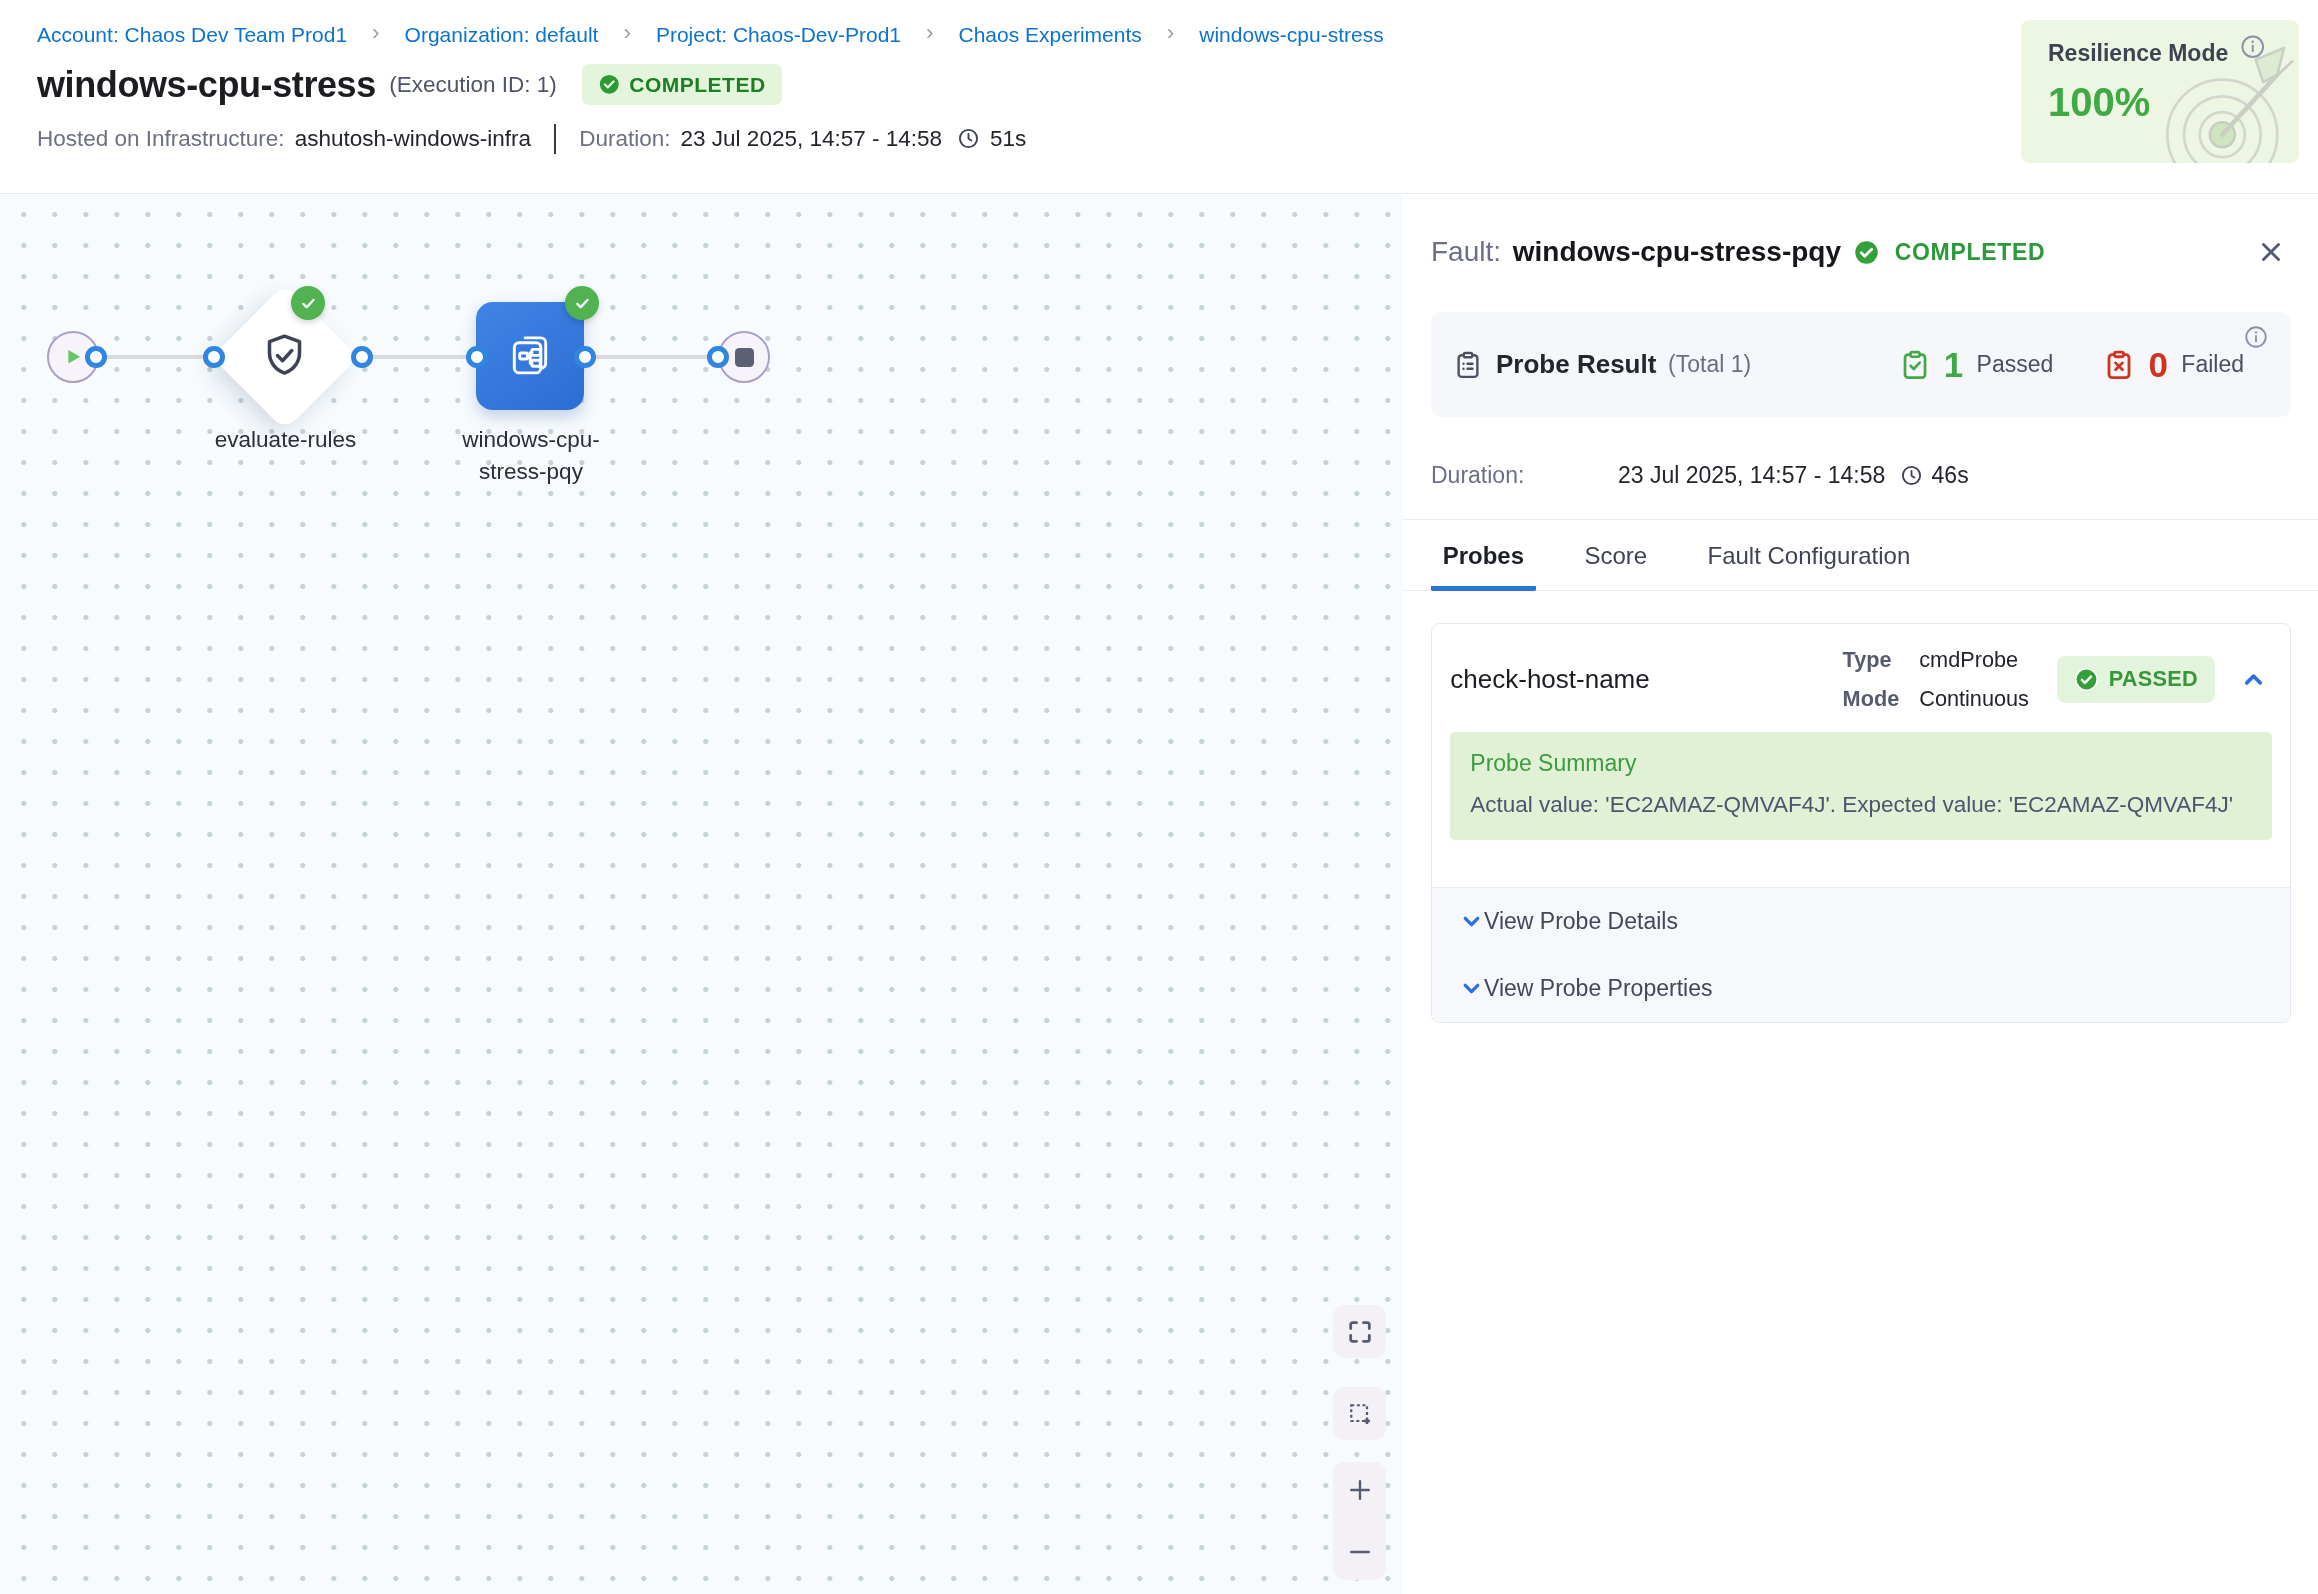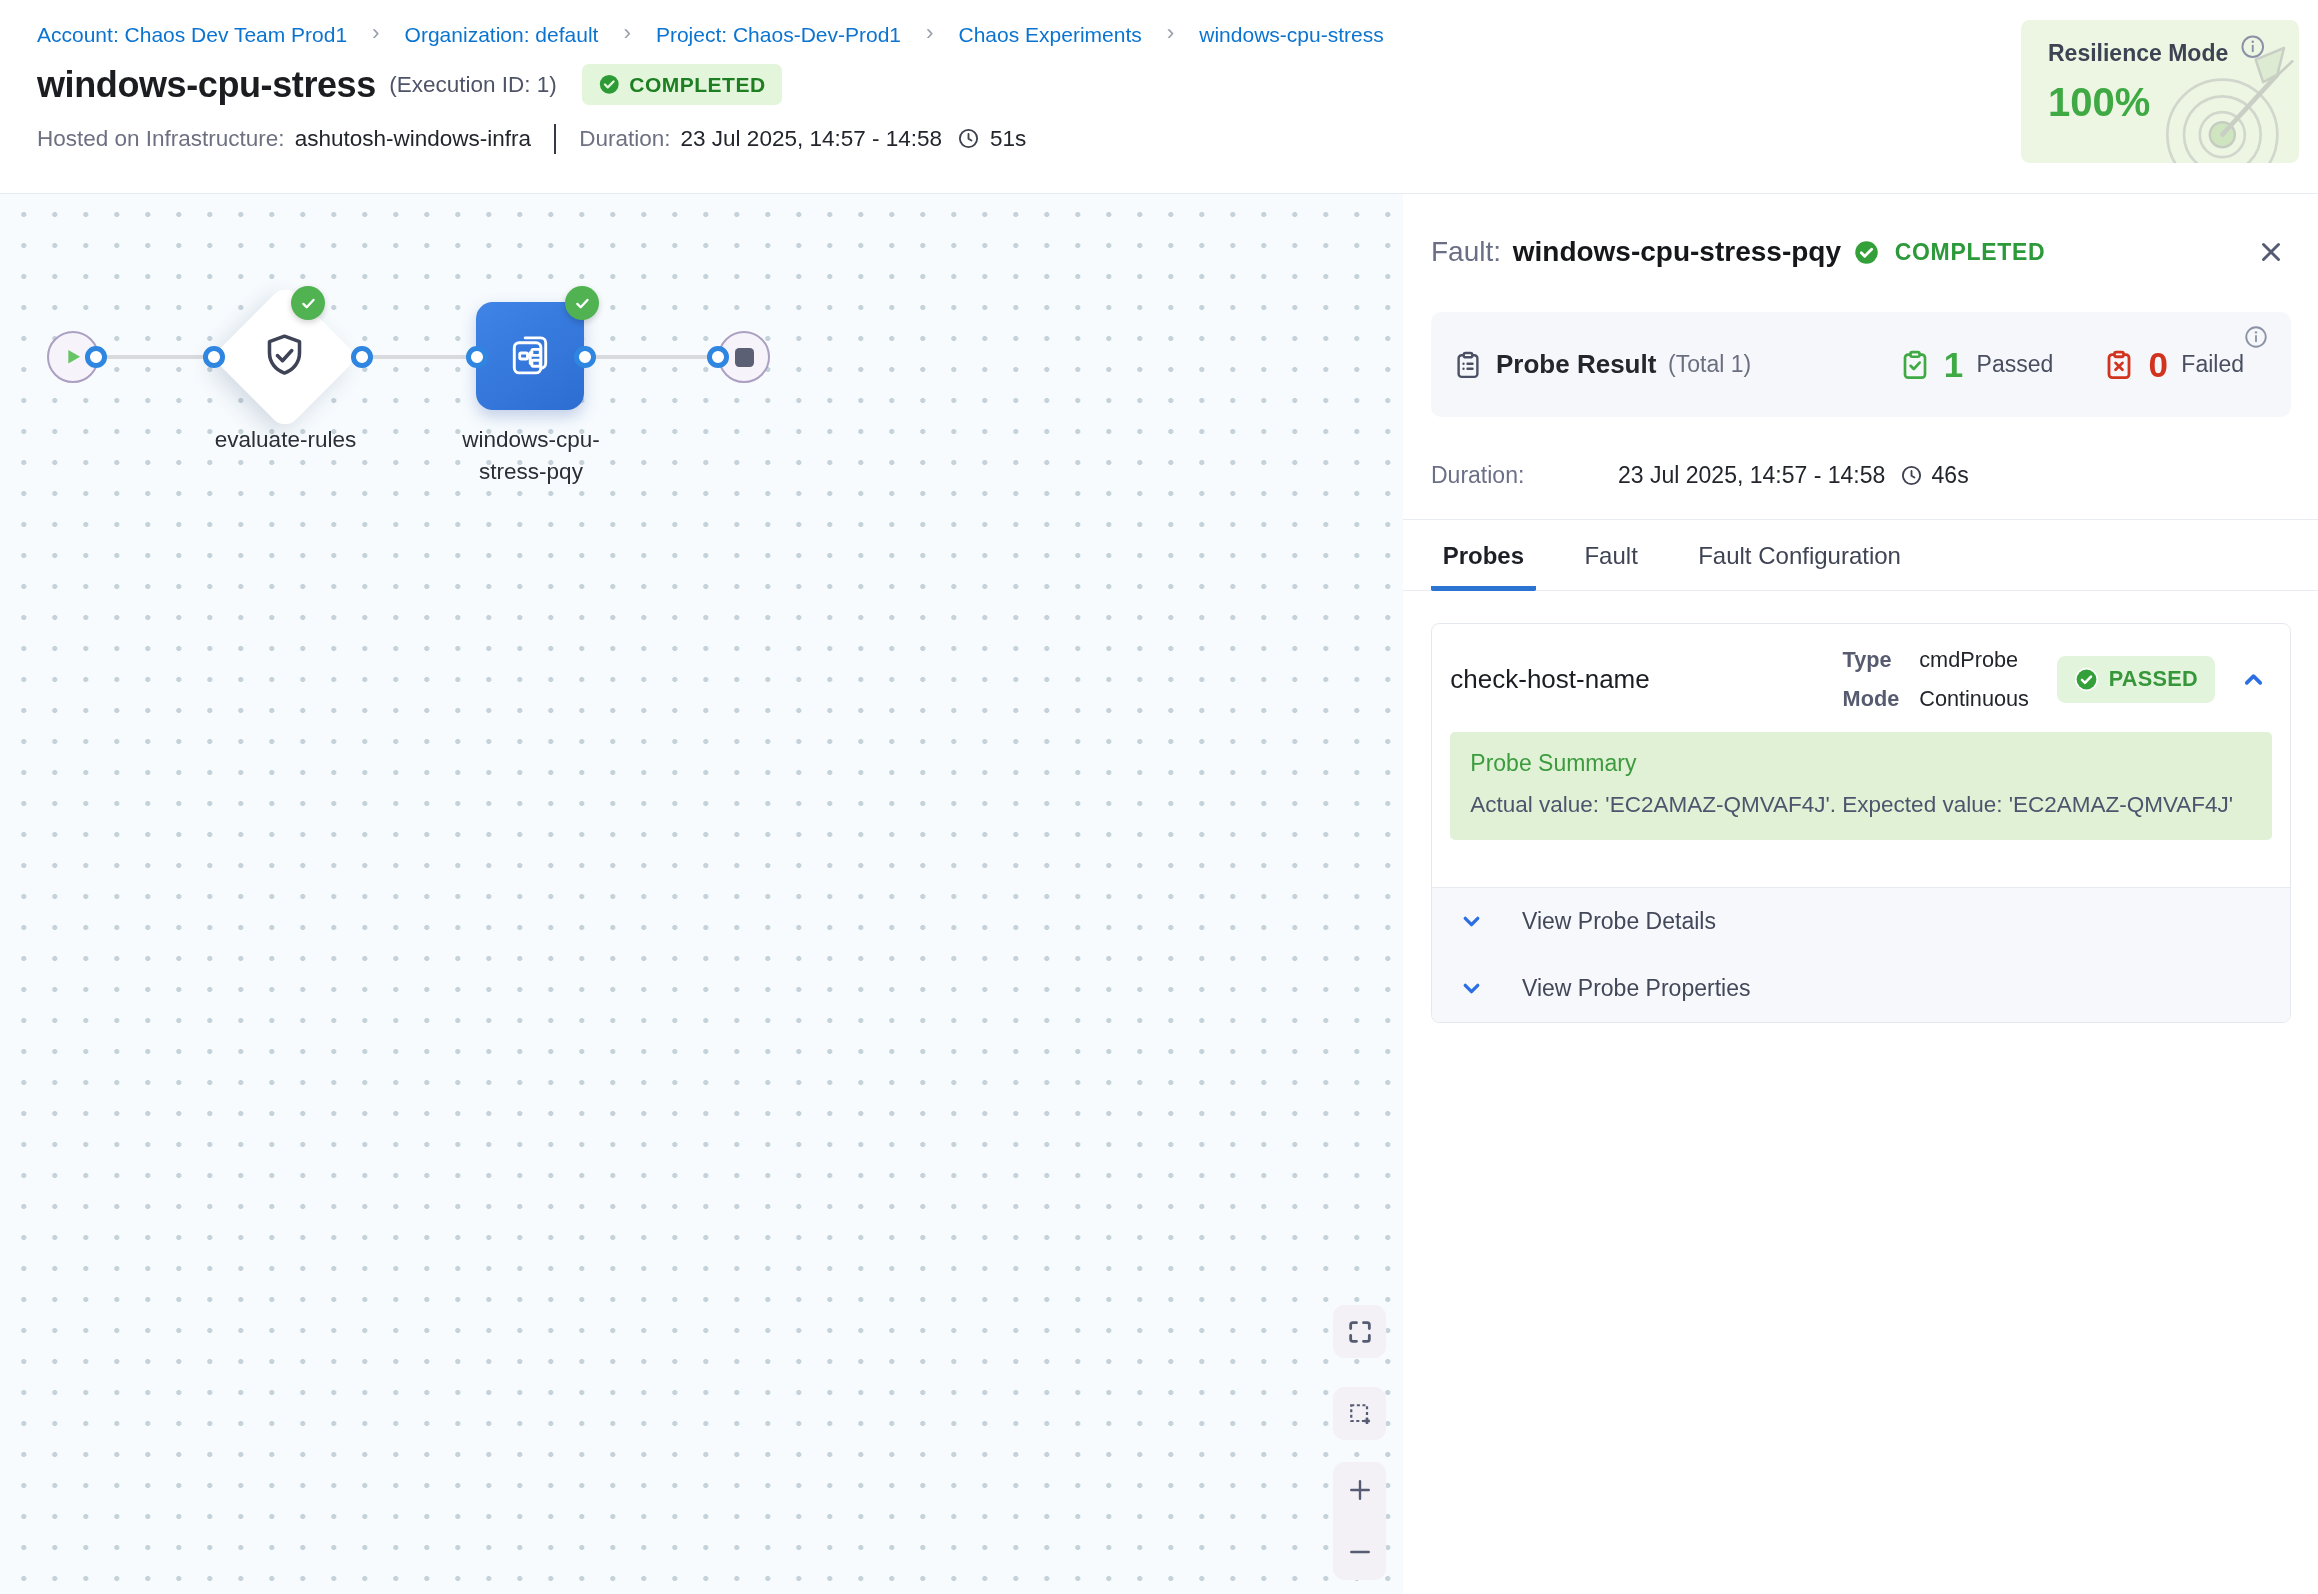--- a/index.html
+++ b/index.html
@@ -94,21 +94,21 @@
   .pc-meta{display:grid;grid-template-columns:auto auto;column-gap:20px;row-gap:13.3px;font-size:21.7px;margin-right:28px;}
   .pc-meta .k{color:#565b70;font-weight:bold;}
   .pc-meta .v{color:#23252c;}
   .pc-badge{display:inline-flex;align-items:center;gap:10px;background:#e3f4dc;border-radius:8.3px;padding:10.8px 16.7px;
             font-size:21.7px;font-weight:bold;color:#36973a;letter-spacing:0.3px;}
   .pc-collapse{margin-left:21.7px;background:none;border:none;cursor:pointer;padding:3.3px;}
   .pc-summary{margin:0 18.3px;background:#e0f1d6;border-radius:5px;padding:18.3px 20px 21.7px;}
   .pcs-title{font-size:23px;color:#3c9b3e;}
   .pcs-text{margin-top:15px;font-size:22.5px;color:#4e546d;}
   .pc-foot{margin-top:47px;background:#f6f8fb;border-top:1.7px solid #e6eaf0;}
-  .pc-row{height:67px;display:flex;align-items:center;gap:38px;padding:0 27px;cursor:pointer;}
+  .pc-row{height:67px;display:flex;align-items:center;padding:0 27px;cursor:pointer;}
   .pc-row-label{font-size:23px;color:#42475a;}
 </style>
 </head>
 <body>
 
 <header class="topbar">
   <nav class="breadcrumb">
     <a>Account: Chaos Dev Team Prod1</a>
     <span class="crumb-sep">›</span>
     <a>Organization: default</a>
@@ -306,21 +306,21 @@
           <circle cx="12" cy="12" r="9"></circle>
           <path d="M12 7.2v5l3.1 1.9" stroke-linecap="round"></path>
         </svg>
       <span class="dr-elapsed">46s</span>
     </div>
 
     <hr class="tab-divider">
 
     <div class="tabbar">
       <div class="tab tab--active">Probes</div>
-      <div class="tab">Fault</div>
+      <div class="tab">Score</div>
       <div class="tab">Fault Configuration</div>
     </div>
 
     <div class="probe-card">
       <div class="pc-head">
         <span class="pc-name">check-host-name</span>
         <div class="pc-meta">
           <span class="k">Type</span>
           <span class="v">cmdProbe</span>
           <span class="k">Mode</span>

